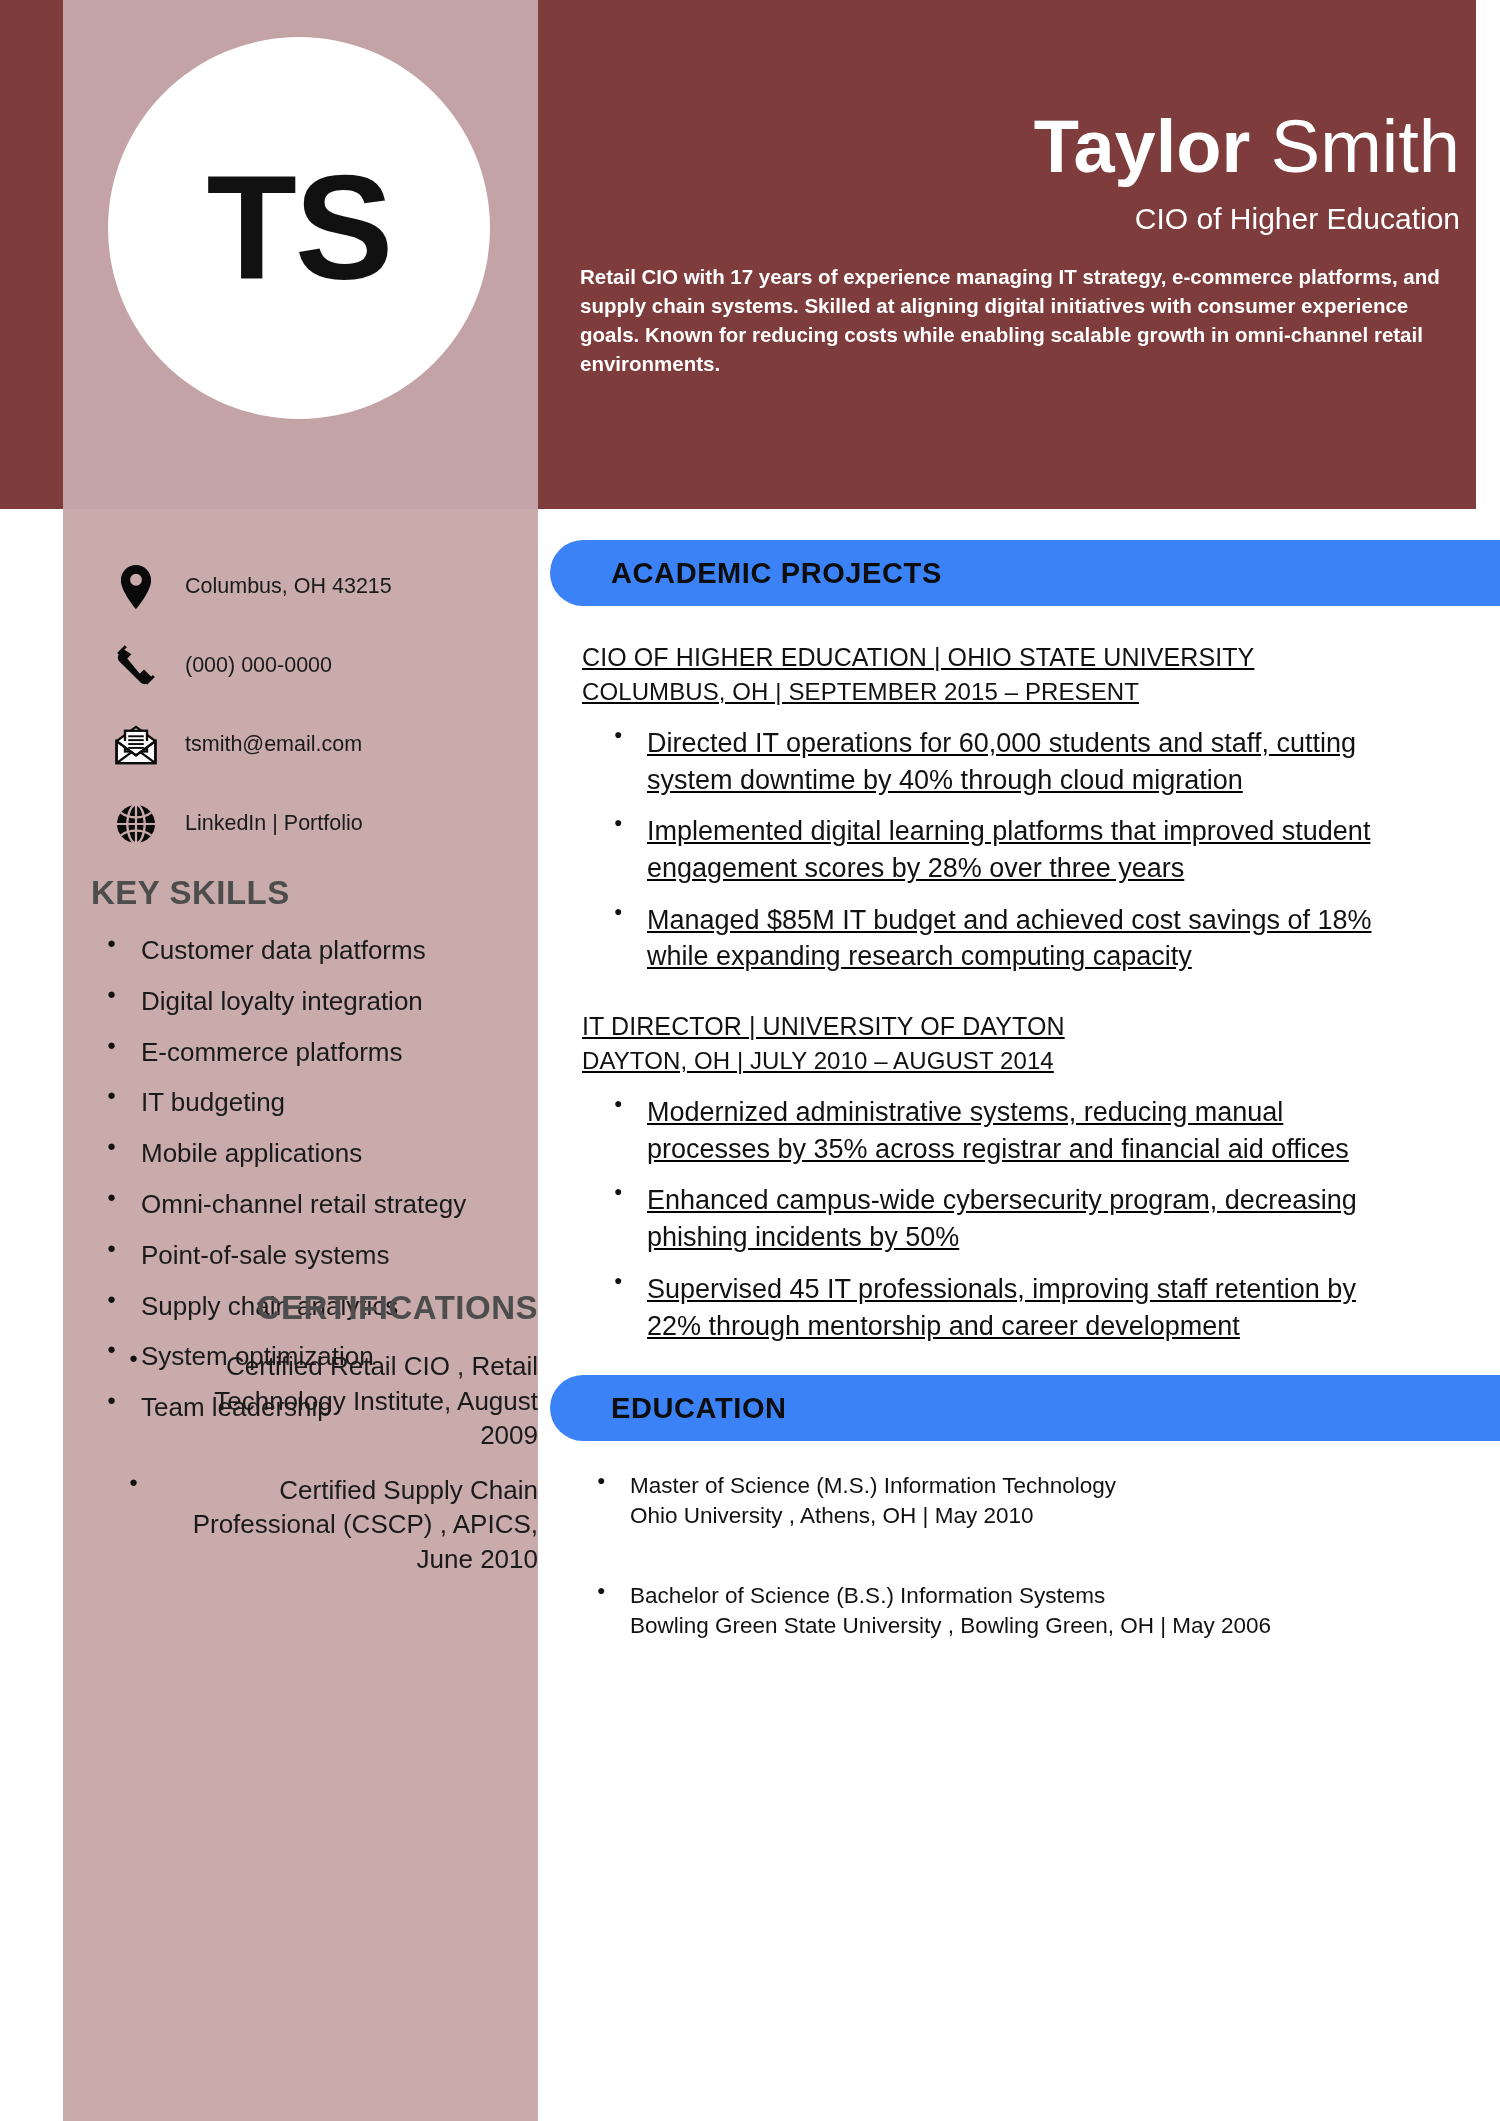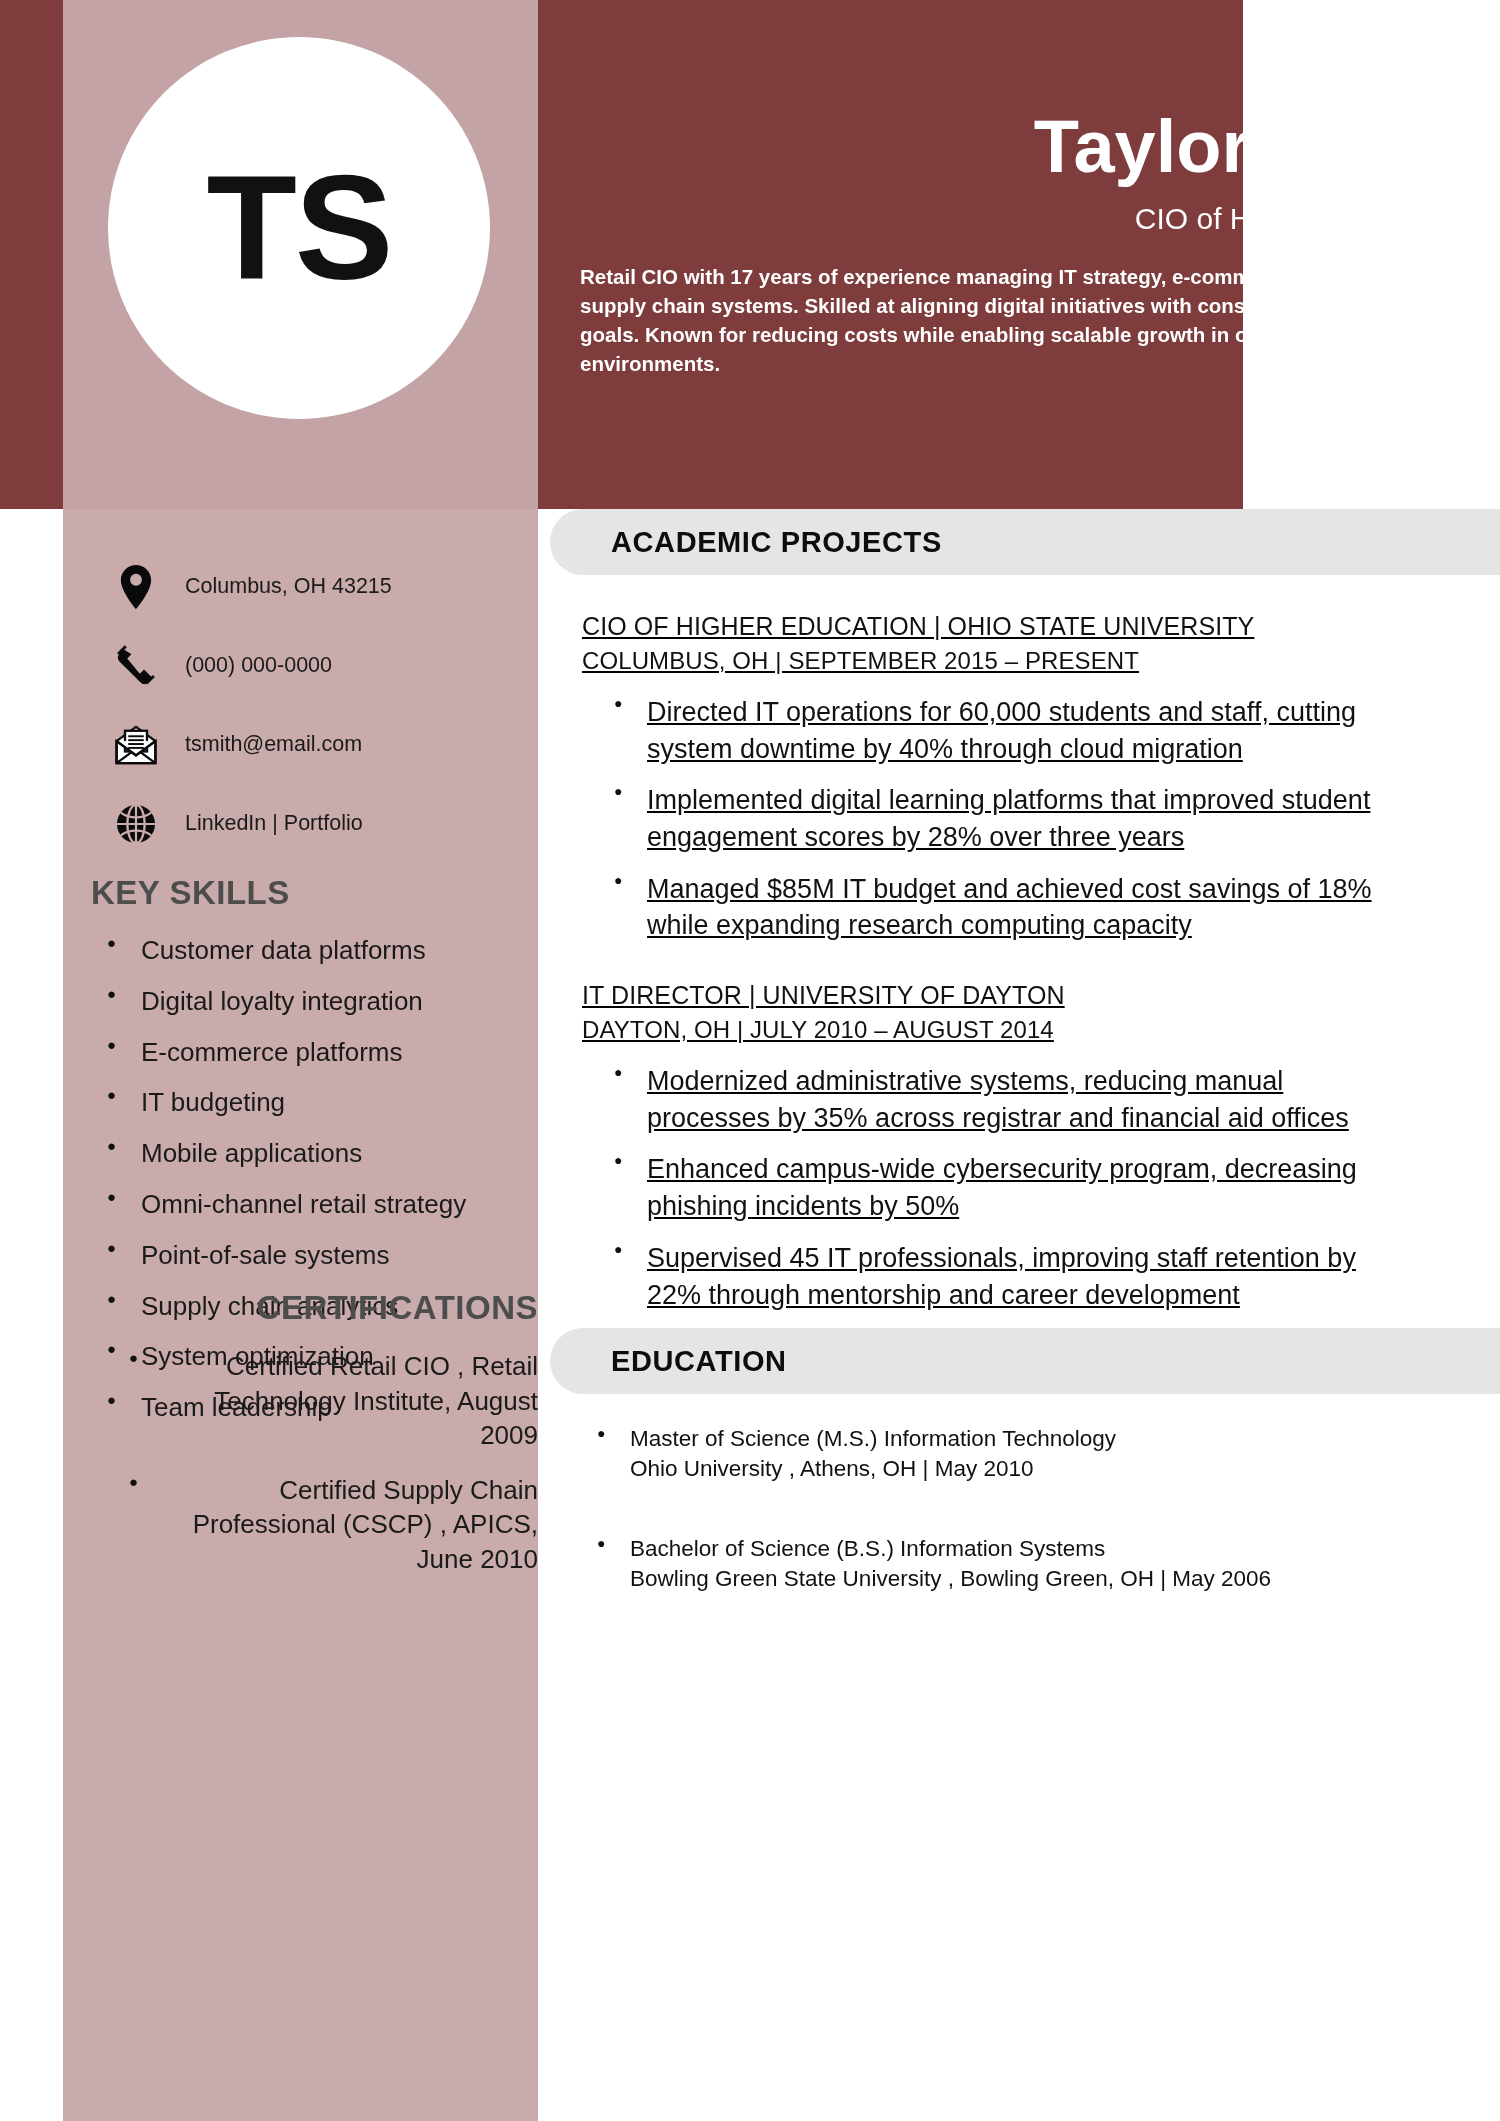--- a/index.html
+++ b/index.html
@@ -16,21 +16,21 @@
     width: 1500px;
     height: 2121px;
     background: #ffffff;
     overflow: hidden;
   }
 
   
   .header-band {
     position: absolute;
     left: 0; top: 0;
-    width: 1243px;
+    width: 1476px;
     height: 509px;
     background: #7e3c3c;
   }
 
   
   .header-sidebar-block {
     position: absolute;
     left: 63px; top: 0;
     width: 475px;
     height: 509px;
@@ -165,25 +165,26 @@
   .main {
     position: absolute;
     left: 550px; top: 509px;
     width: 950px;
   }
 
   .section-pill {
     position: relative;
     width: 950px;
     height: 66px;
-    background: #e5e5e5;
+    background: #3b82f6;
     border-top-left-radius: 33px;
     border-bottom-left-radius: 33px;
     display: flex;
     align-items: center;
+    margin-top: 31px;
   }
   .section-pill-label {
     font-size: 29px;
     font-weight: bold;
     color: #0d0d0d;
     letter-spacing: 0.6px;
     padding-left: 61px;
   }
 
   .entry { padding: 0 60px 0 32px; text-decoration: underline; }

